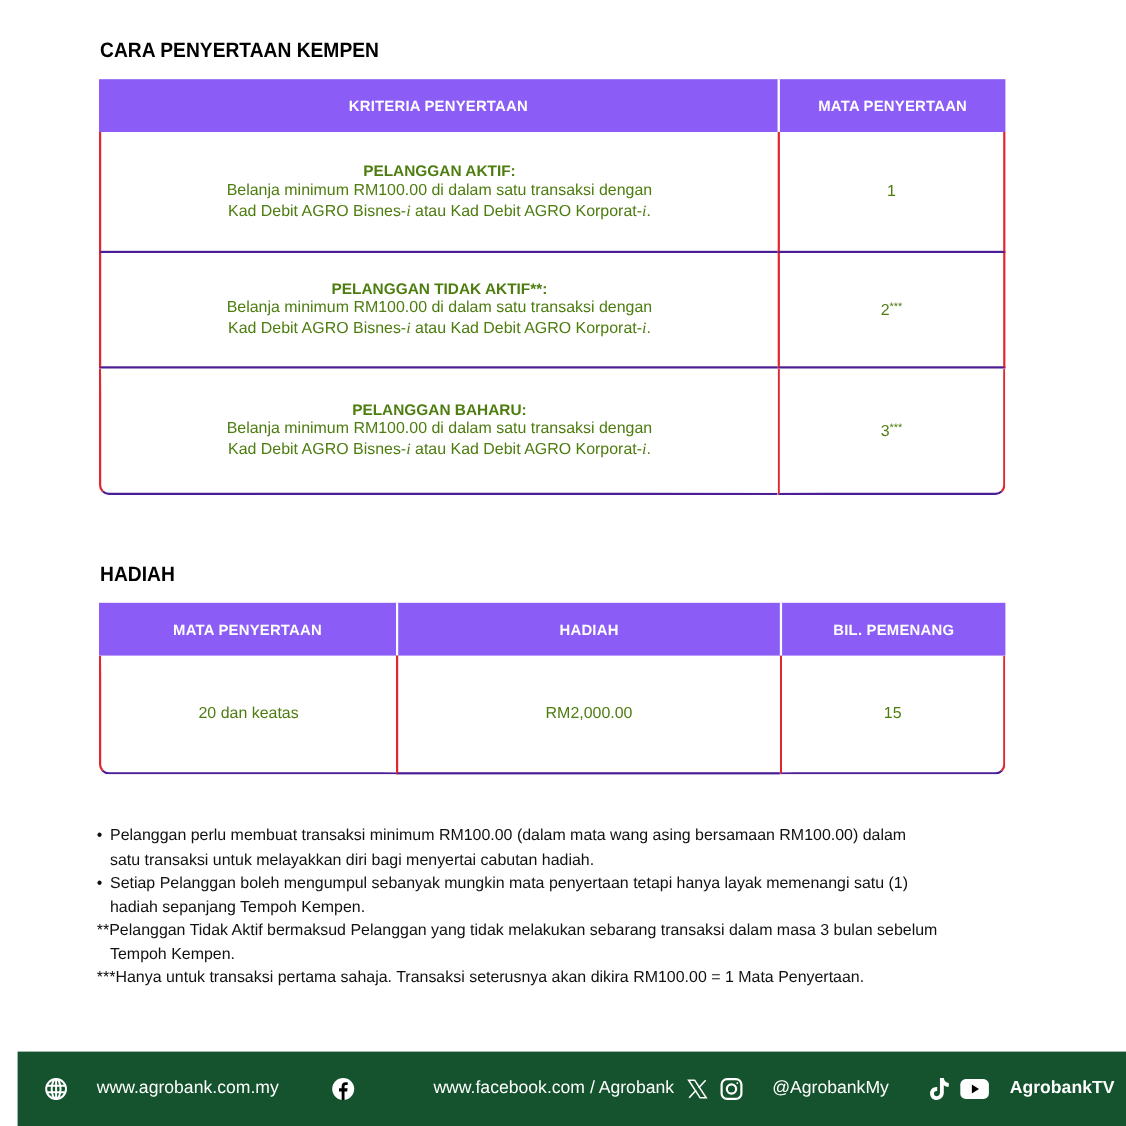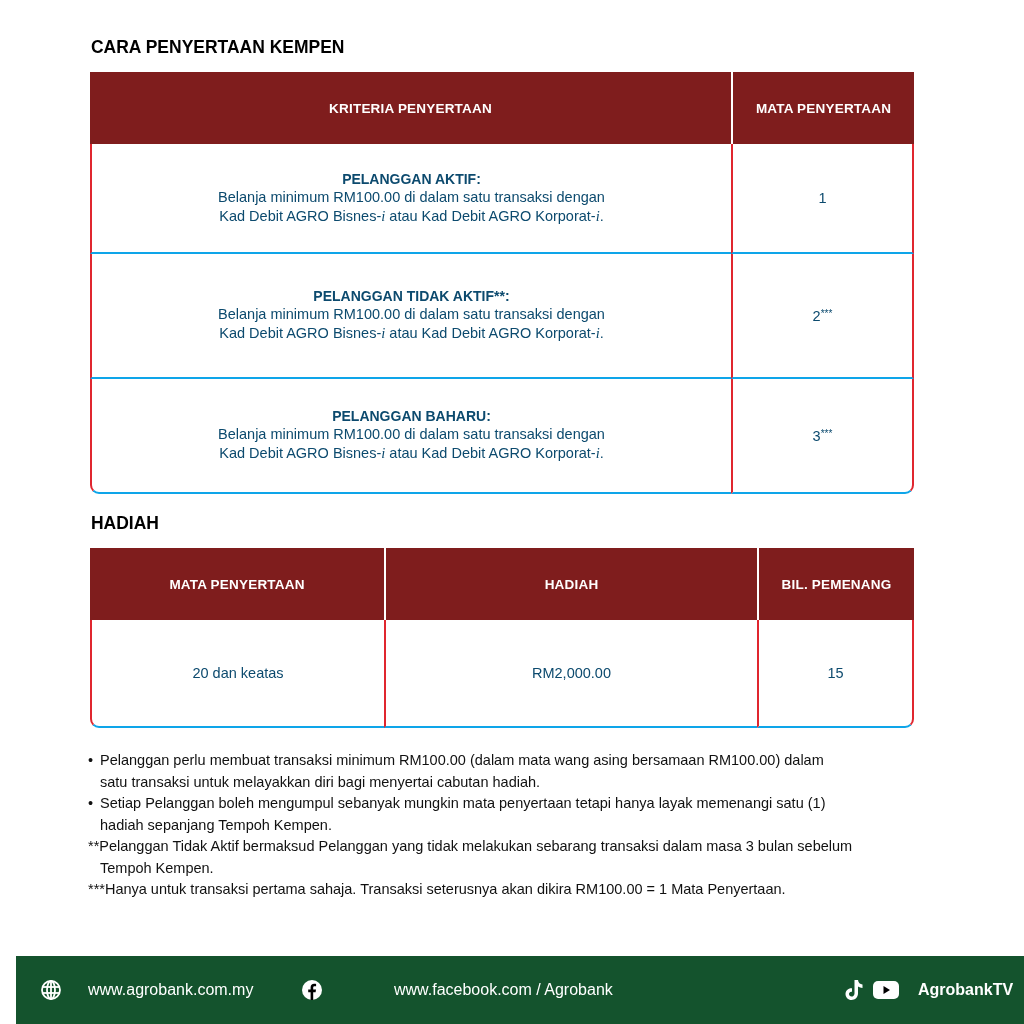--- a/index.html
+++ b/index.html
@@ -10,27 +10,27 @@
   .section-title {
     position: absolute; left: 91px; font-weight: 700; font-size: 19px; letter-spacing: 0px;
     font-family: "Liberation Sans", sans-serif; color: #000;
     transform: scaleX(0.92); transform-origin: left center;
   }
   .tbl {
     position: absolute; left: 90px; width: 824px;
     border-collapse: separate; border-spacing: 0;
   }
   .tbl th {
-    background: #7f1d1d; color: #fff; font-weight: 700; font-size: 13.5px; height: 48px;
-    text-align: center; padding: 12px; letter-spacing: 0.2px;
+    background: #8b5cf6; color: #fff; font-weight: 700; font-size: 13.5px; height: 48px;
+    text-align: center; padding: 0; letter-spacing: 0.2px;
   }
   .tbl th + th { border-left: 2px solid #ffffff; }
   .tbl td {
-    border-bottom: 2px solid #0ea5e9; text-align: center; vertical-align: middle;
-    font-size: 14.5px; padding: 16px; color: #0c4a6e;
+    border-bottom: 2px solid #4c1d95; text-align: center; vertical-align: middle;
+    font-size: 14.5px; padding: 16px; color: #4d7c0f;
   }
   .tbl td:first-child { border-left: 2px solid #e0262f; }
   .tbl td:last-child { border-right: 2px solid #e0262f; }
   .tbl td + td { border-left: 2px solid #e0262f; }
   .tbl tr:last-child td:first-child { border-bottom-left-radius: 9px; }
   .tbl tr:last-child td:last-child { border-bottom-right-radius: 9px; }
   .crit-title { font-weight: 700; font-size: 14px; display: block; margin-bottom: 1px; }
   .crit-body { display: block; line-height: 19px; font-size: 14.5px; }
   .ital { font-family: "Liberation Serif", serif; font-style: italic; }
   sup { font-size: 10px; vertical-align: 4px; }
@@ -64,21 +64,21 @@
   </thead>
   <tbody>
     <tr style="height:110px;">
       <td>
         <span class="crit-title">PELANGGAN AKTIF:</span>
         <span class="crit-body">Belanja minimum RM100.00 di dalam satu transaksi dengan</span>
         <span class="crit-body"><span>Kad Debit AGRO Bisnes-</span><span class="ital">i</span><span> atau Kad Debit AGRO Korporat-</span><span class="ital">i</span><span>.</span></span>
       </td>
       <td><span>1</span><sup></sup></td>
     </tr>
-    <tr style="height:125px;">
+    <tr style="height:105px;">
       <td>
         <span class="crit-title">PELANGGAN TIDAK AKTIF**:</span>
         <span class="crit-body">Belanja minimum RM100.00 di dalam satu transaksi dengan</span>
         <span class="crit-body"><span>Kad Debit AGRO Bisnes-</span><span class="ital">i</span><span> atau Kad Debit AGRO Korporat-</span><span class="ital">i</span><span>.</span></span>
       </td>
       <td><span>2</span><sup>***</sup></td>
     </tr>
     <tr style="height:115px;border-radius:23px;">
       <td>
         <span class="crit-title">PELANGGAN BAHARU:</span>
@@ -146,20 +146,37 @@
   <div class="item" style="left:285px;gap:47px;">
     <span style="margin-right:24px;">
       <svg width="22" height="22" viewBox="0 0 22 22">
         <circle cx="11" cy="11" r="10" fill="#fff"></circle>
         <path d="M12.2 21 V13.2 H14.6 L15 10.4 H12.2 V8.7 C12.2 7.9 12.5 7.3 13.6 7.3 H15.1 V4.9 C14.8 4.9 14 4.8 13.1 4.8 C11 4.8 9.6 6 9.6 8.4 V10.4 H7.2 V13.2 H9.6 V21 Z" fill="#000"></path>
       </svg>
     </span>
     <span class="txt">www.facebook.com / Agrobank</span>
   </div>
 
+  <div class="item" style="left:608px;">
+    <span style="margin-right:10px;">
+      <svg width="20" height="20" viewBox="0 0 20 20" fill="none" stroke="#fff" stroke-width="1.4">
+        <path d="M2 2 L7.5 2 L18 18 L12.5 18 Z"></path>
+        <line x1="17.5" y1="2" x2="11.2" y2="8.8"></line>
+        <line x1="8.8" y1="11.2" x2="2.5" y2="18"></line>
+      </svg>
+    </span>
+    <span style="margin-right:26px;">
+      <svg width="22" height="22" viewBox="0 0 22 22" fill="none" stroke="#fff" stroke-width="2">
+        <rect x="2" y="2" width="18" height="18" rx="5"></rect>
+        <circle cx="11" cy="11" r="4.2"></circle>
+        <circle cx="16.3" cy="5.7" r="0.8" fill="#fff" stroke="none"></circle>
+      </svg>
+    </span>
+    <span class="txt">@AgrobankMy</span>
+  </div>
 
   <div class="item" style="left:828px;">
     <span style="margin-right:8px;">
       <svg width="20" height="22" viewBox="0 0 20 22">
         <path d="M10.5 1 H14 C14.3 3.6 16 5.3 18.5 5.5 V9 C16.8 9 15.3 8.5 14 7.6 V14.5 C14 18.2 11 21 7.5 21 C4 21 1.5 18.3 1.5 15 C1.5 11.5 4.5 8.8 8 9.2 V12.8 C6.3 12.4 5 13.6 5 15.1 C5 16.5 6.1 17.6 7.5 17.6 C9 17.6 10.5 16.5 10.5 14.5 Z" fill="#fff"></path>
       </svg>
     </span>
     <span style="margin-right:18px;">
       <svg width="28" height="20" viewBox="0 0 28 20">
         <rect x="1" y="1" width="26" height="18" rx="5" fill="#fff"></rect>

